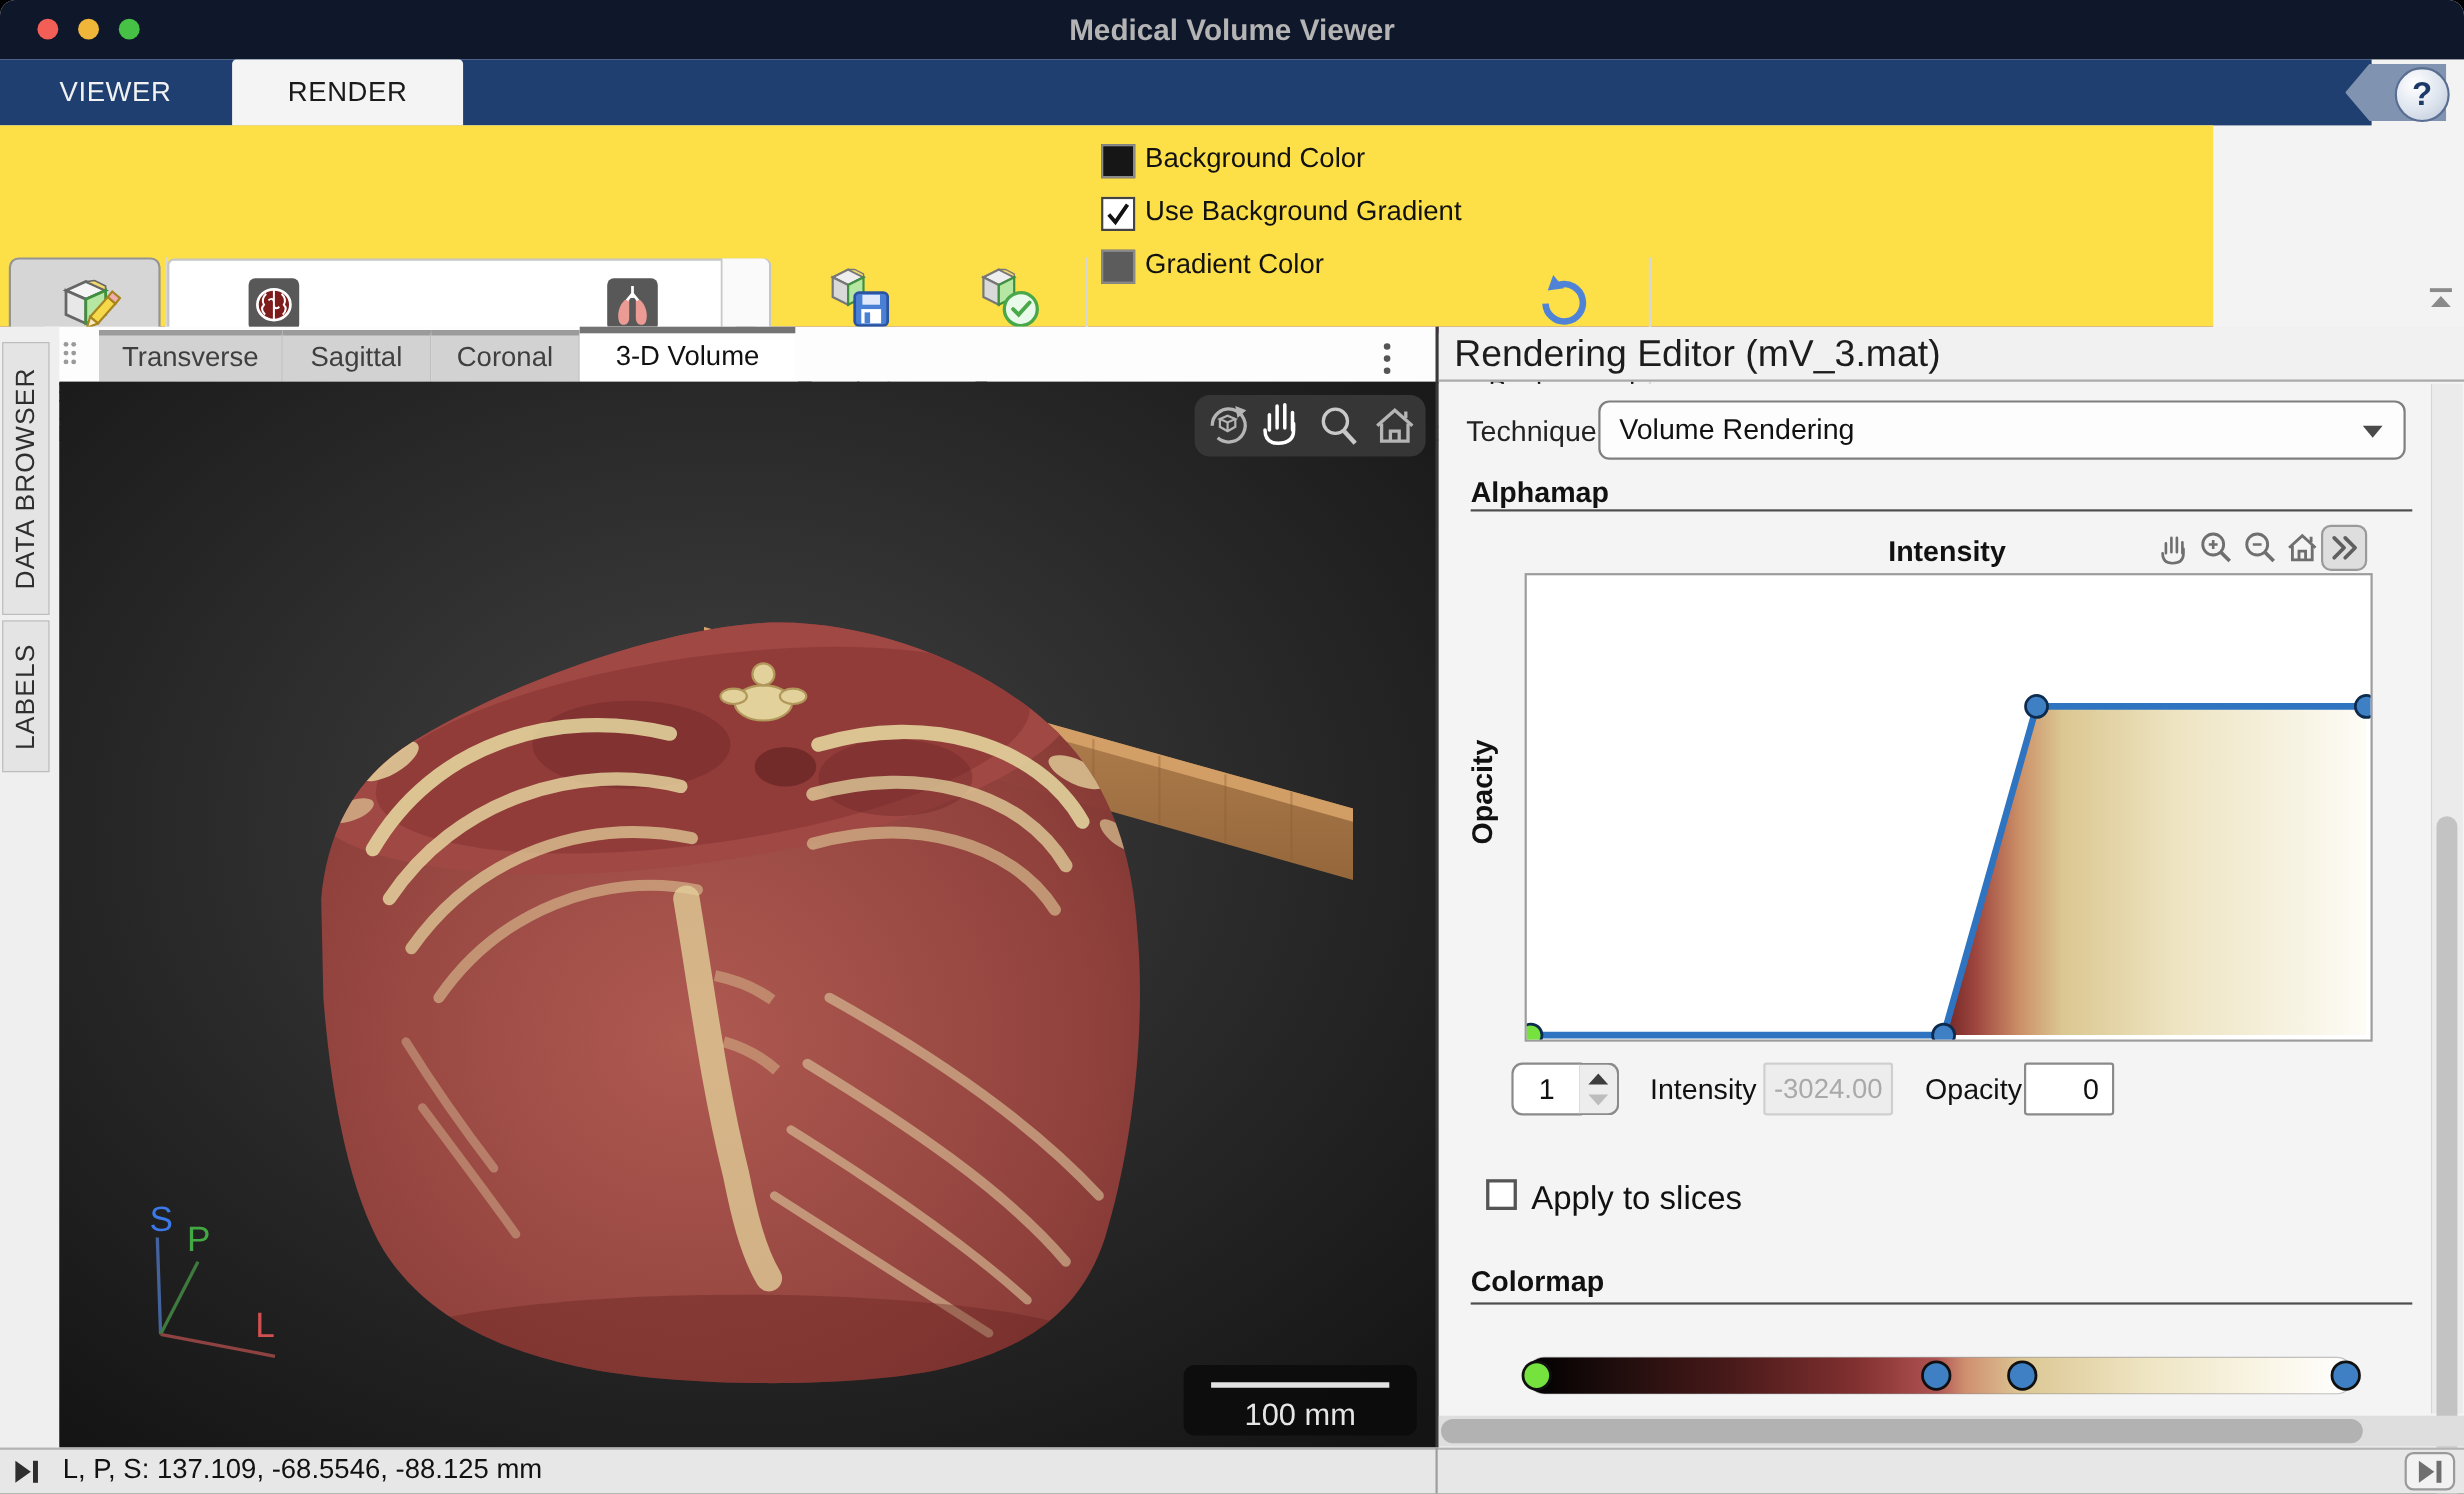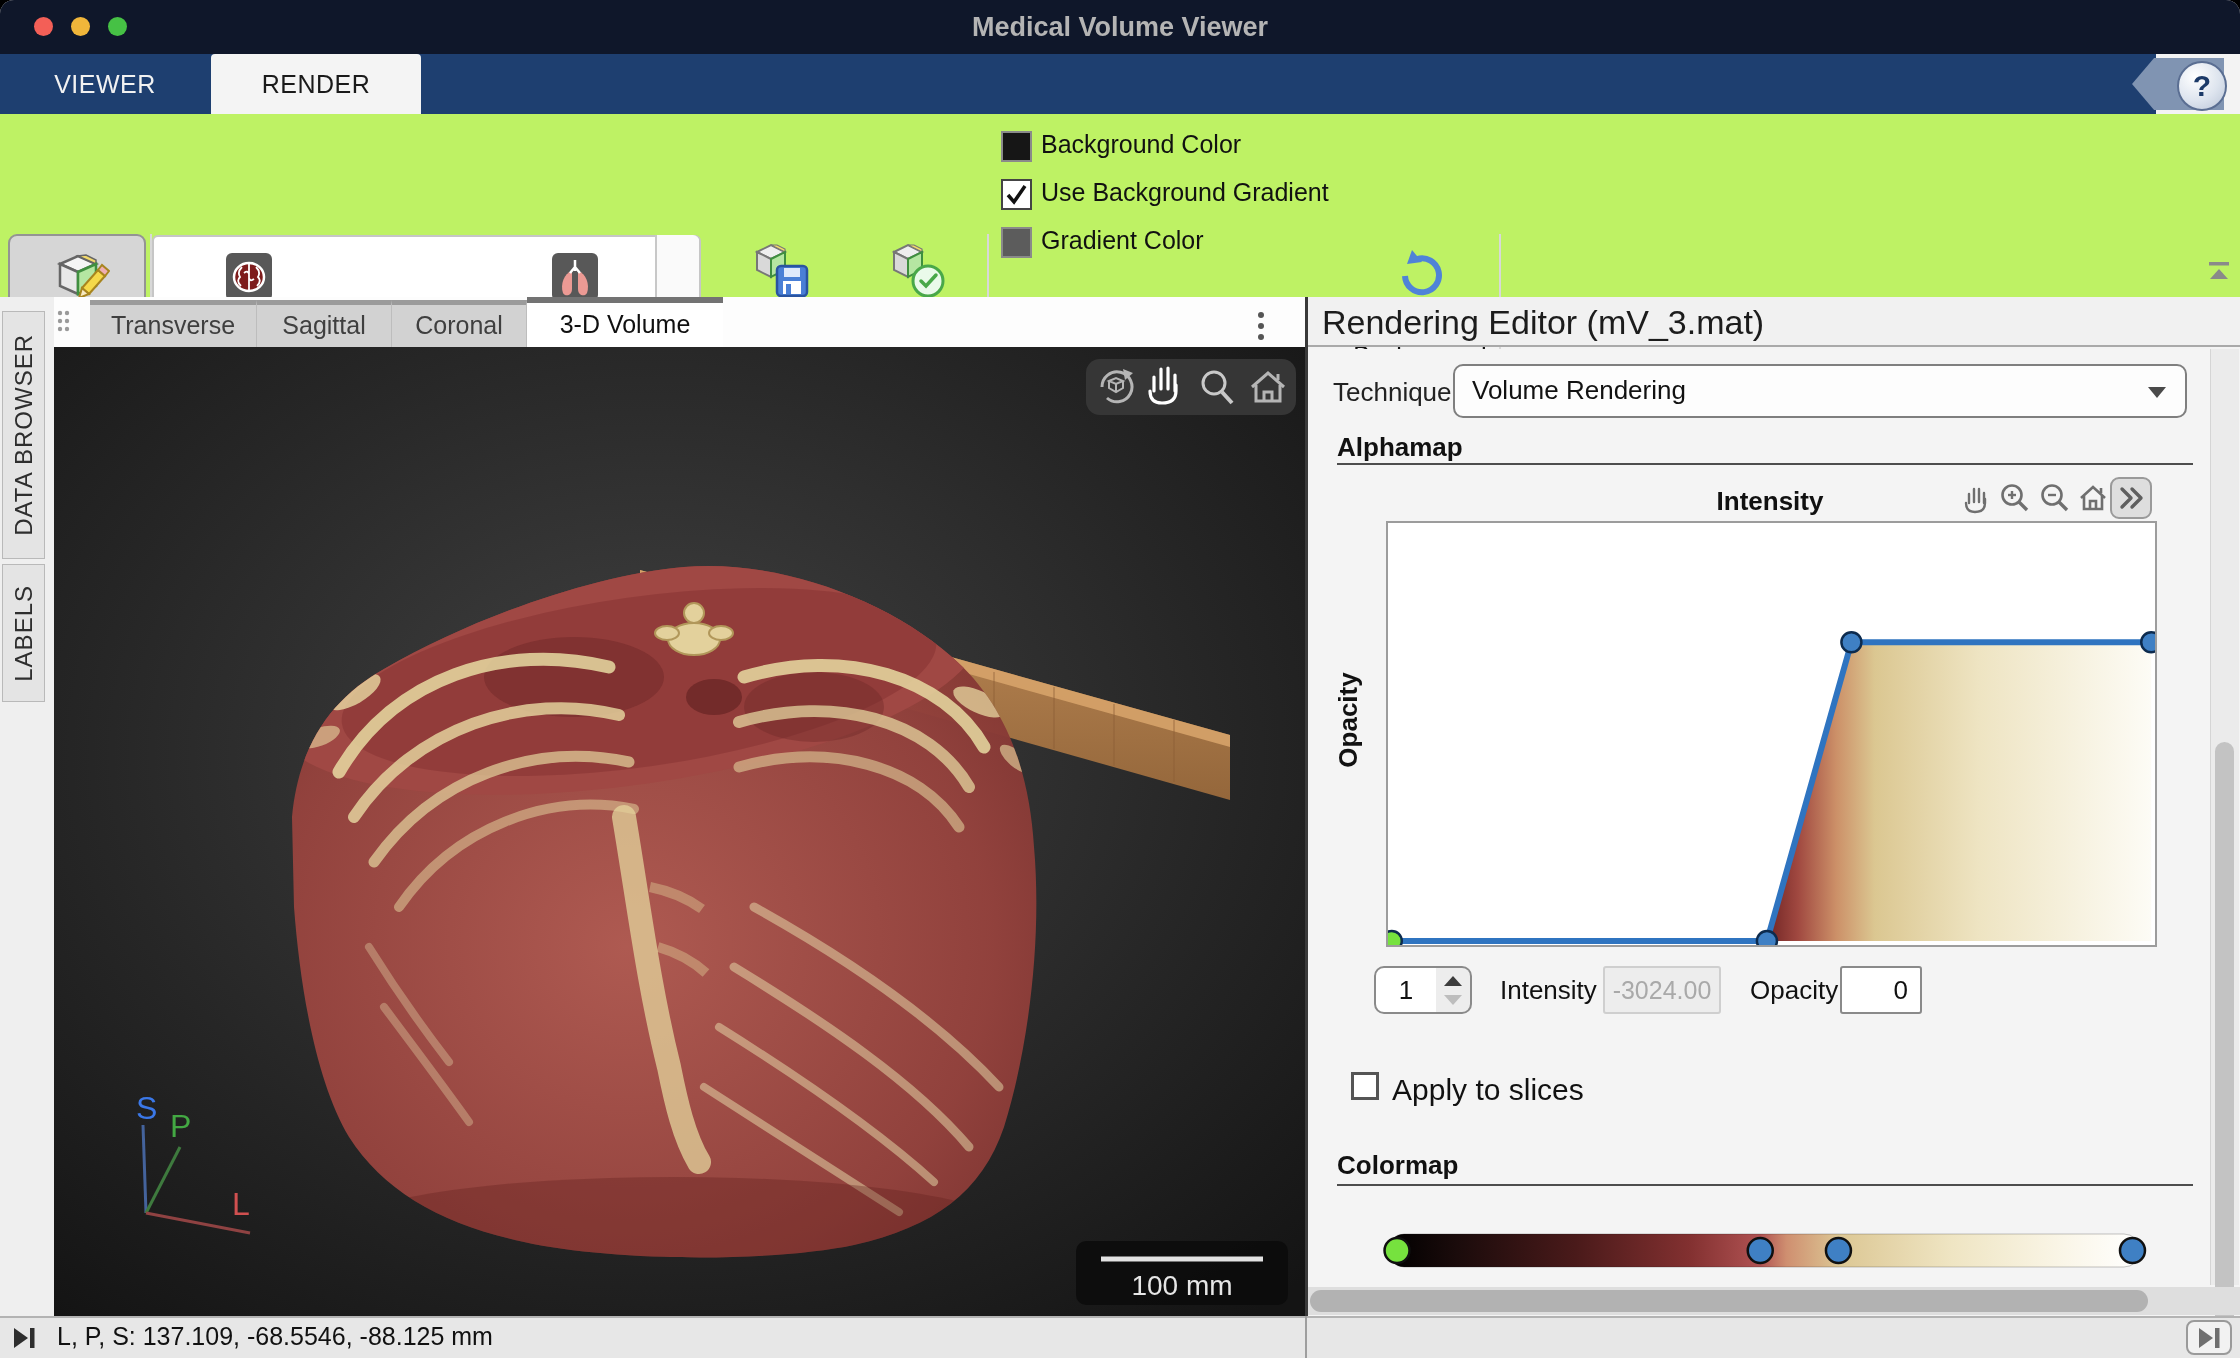--- a/index.html
+++ b/index.html
@@ -20,21 +20,21 @@
   .app-tab{top:0;height:60px;line-height:60px;text-align:center;font-size:25px;letter-spacing:.5px;}
   #tab-viewer{left:20px;width:170px;color:#f2f2f2;}
   #tab-render{left:211px;width:210px;background:#f4f4f4;color:#1a1a1a;border-radius:4px 4px 0 0;}
   #help-banner{left:2132px;top:58px;width:92px;height:52px;background:#8094b2;
     clip-path:polygon(24% 0,100% 0,100% 100%,24% 100%,0 50%);}
   #help-circle{left:2177px;top:61px;width:46px;height:46px;border-radius:50%;
     background:radial-gradient(circle at 35% 30%, #ffffff 0%, #dde4ee 55%, #b9c4d6 100%);
     border:2px solid #5a6e92;text-align:center;line-height:46px;
     font-weight:bold;font-size:30px;color:#1c3a68;}
   
-  #ribbon{left:0;top:114px;width:2240px;height:183px;background:#bef264;border-bottom:6px solid #701a75;}
+  #ribbon{left:0;top:114px;width:2012px;height:183px;background:#fde047;border-bottom:6px solid #701a75;}
   .vsep{top:120px;width:2px;height:168px;background:#d8d8d8;}
   .section-label{top:268px;height:26px;font-size:20px;color:#707070;text-align:center;line-height:26px;}
   #btn-rendering-editor{left:8px;top:120px;width:134px;height:144px;background:#d6d6d6;
     border:2px solid #949494;border-radius:9px;}
   .big-btn-label{font-size:25px;color:#111;text-align:center;line-height:30px;}
   #gallery{left:152px;top:121px;width:545px;height:134px;background:#fff;border:2px solid #c6c6c6;border-radius:6px;}
   .preset-icon-box{width:46px;height:48px;background:#585858;border-radius:6px;}
   .preset-label{font-size:25px;color:#111;text-align:center;}
   #preset-bone-box{left:328px;top:128px;width:158px;height:122px;background:#d4d4d4;
     border:2px solid #999;border-radius:10px;}

